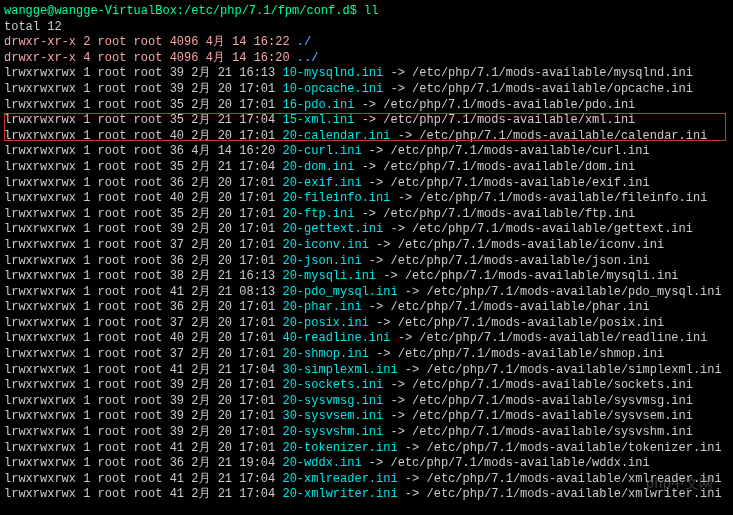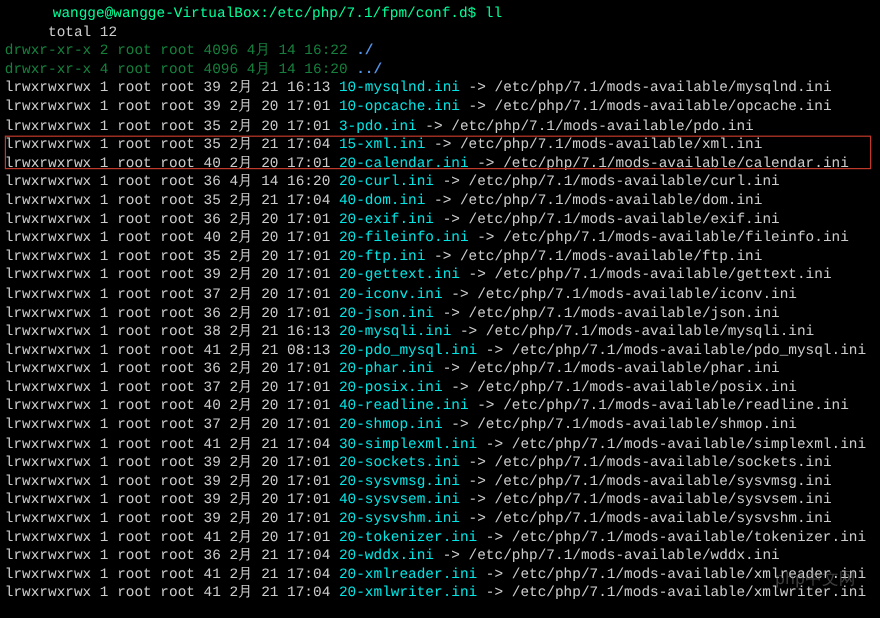--- a/index.html
+++ b/index.html
@@ -8,24 +8,24 @@
       color: #ccc;
       font-family: 'Courier New', monospace;
       font-size: 12px;
       line-height: 1.3;
       padding: 4px;
       width: 733px;
       height: 515px;
       overflow: hidden;
       white-space: nowrap;
     }
-    .prompt-line { color: #00ff99; margin-left: 40px; }
-    .total-line { color: #ccc; margin-left: 36px; }
+    .prompt-line { color: #00ff99; }
+    .total-line { color: #ccc; }
     .row { display: block; }
-    .perm-dir { color: #15803d; }
+    .perm-dir { color: #fca5a5; }
     .perm-link { color: #ccc; }
     .dir-name { color: #5593e8; font-weight: bold; }
     .link-name { color: #00e6e6; font-weight: normal; }
     .arrow { color: #ccc; }
     .target { color: #ccc; }
     .highlight-box {
       border: 1px solid #c0392b;
       position: absolute;
       left: 4px;
       top: 113px;
@@ -47,41 +47,41 @@
 </head>
 <body>
 
 <div class="prompt-line">wangge@wangge-VirtualBox:/etc/php/7.1/fpm/conf.d$ ll</div>
 <div class="total-line">total 12</div>
 <div id="listing">
     <div class="row"><span class="perm-dir">drwxr-xr-x 2 root root 4096 4月  14 16:22 </span><span class="dir-name">./</span></div>
     <div class="row"><span class="perm-dir">drwxr-xr-x 4 root root 4096 4月  14 16:20 </span><span class="dir-name">../</span></div>
     <div class="row"><span class="perm-link">lrwxrwxrwx 1 root root   39 2月  21 16:13 </span><span class="link-name">10-mysqlnd.ini</span><span class="target arrow"> -&gt; /etc/php/7.1/mods-available/mysqlnd.ini</span></div>
     <div class="row"><span class="perm-link">lrwxrwxrwx 1 root root   39 2月  20 17:01 </span><span class="link-name">10-opcache.ini</span><span class="target arrow"> -&gt; /etc/php/7.1/mods-available/opcache.ini</span></div>
-    <div class="row"><span class="perm-link">lrwxrwxrwx 1 root root   35 2月  20 17:01 </span><span class="link-name">3-pdo.ini</span><span class="target arrow"> -&gt; /etc/php/7.1/mods-available/pdo.ini</span></div>
+    <div class="row"><span class="perm-link">lrwxrwxrwx 1 root root   35 2月  20 17:01 </span><span class="link-name">16-pdo.ini</span><span class="target arrow"> -&gt; /etc/php/7.1/mods-available/pdo.ini</span></div>
     <div class="row"><span class="perm-link">lrwxrwxrwx 1 root root   35 2月  21 17:04 </span><span class="link-name">15-xml.ini</span><span class="target arrow"> -&gt; /etc/php/7.1/mods-available/xml.ini</span></div>
     <div class="row"><span class="perm-link">lrwxrwxrwx 1 root root   40 2月  20 17:01 </span><span class="link-name">20-calendar.ini</span><span class="target arrow"> -&gt; /etc/php/7.1/mods-available/calendar.ini</span></div>
     <div class="row"><span class="perm-link">lrwxrwxrwx 1 root root   36 4月  14 16:20 </span><span class="link-name">20-curl.ini</span><span class="target arrow"> -&gt; /etc/php/7.1/mods-available/curl.ini</span></div>
-    <div class="row"><span class="perm-link">lrwxrwxrwx 1 root root   35 2月  21 17:04 </span><span class="link-name">40-dom.ini</span><span class="target arrow"> -&gt; /etc/php/7.1/mods-available/dom.ini</span></div>
+    <div class="row"><span class="perm-link">lrwxrwxrwx 1 root root   35 2月  21 17:04 </span><span class="link-name">20-dom.ini</span><span class="target arrow"> -&gt; /etc/php/7.1/mods-available/dom.ini</span></div>
     <div class="row"><span class="perm-link">lrwxrwxrwx 1 root root   36 2月  20 17:01 </span><span class="link-name">20-exif.ini</span><span class="target arrow"> -&gt; /etc/php/7.1/mods-available/exif.ini</span></div>
     <div class="row"><span class="perm-link">lrwxrwxrwx 1 root root   40 2月  20 17:01 </span><span class="link-name">20-fileinfo.ini</span><span class="target arrow"> -&gt; /etc/php/7.1/mods-available/fileinfo.ini</span></div>
     <div class="row"><span class="perm-link">lrwxrwxrwx 1 root root   35 2月  20 17:01 </span><span class="link-name">20-ftp.ini</span><span class="target arrow"> -&gt; /etc/php/7.1/mods-available/ftp.ini</span></div>
     <div class="row"><span class="perm-link">lrwxrwxrwx 1 root root   39 2月  20 17:01 </span><span class="link-name">20-gettext.ini</span><span class="target arrow"> -&gt; /etc/php/7.1/mods-available/gettext.ini</span></div>
     <div class="row"><span class="perm-link">lrwxrwxrwx 1 root root   37 2月  20 17:01 </span><span class="link-name">20-iconv.ini</span><span class="target arrow"> -&gt; /etc/php/7.1/mods-available/iconv.ini</span></div>
     <div class="row"><span class="perm-link">lrwxrwxrwx 1 root root   36 2月  20 17:01 </span><span class="link-name">20-json.ini</span><span class="target arrow"> -&gt; /etc/php/7.1/mods-available/json.ini</span></div>
     <div class="row"><span class="perm-link">lrwxrwxrwx 1 root root   38 2月  21 16:13 </span><span class="link-name">20-mysqli.ini</span><span class="target arrow"> -&gt; /etc/php/7.1/mods-available/mysqli.ini</span></div>
     <div class="row"><span class="perm-link">lrwxrwxrwx 1 root root   41 2月  21 08:13 </span><span class="link-name">20-pdo_mysql.ini</span><span class="target arrow"> -&gt; /etc/php/7.1/mods-available/pdo_mysql.ini</span></div>
     <div class="row"><span class="perm-link">lrwxrwxrwx 1 root root   36 2月  20 17:01 </span><span class="link-name">20-phar.ini</span><span class="target arrow"> -&gt; /etc/php/7.1/mods-available/phar.ini</span></div>
     <div class="row"><span class="perm-link">lrwxrwxrwx 1 root root   37 2月  20 17:01 </span><span class="link-name">20-posix.ini</span><span class="target arrow"> -&gt; /etc/php/7.1/mods-available/posix.ini</span></div>
     <div class="row"><span class="perm-link">lrwxrwxrwx 1 root root   40 2月  20 17:01 </span><span class="link-name">40-readline.ini</span><span class="target arrow"> -&gt; /etc/php/7.1/mods-available/readline.ini</span></div>
     <div class="row"><span class="perm-link">lrwxrwxrwx 1 root root   37 2月  20 17:01 </span><span class="link-name">20-shmop.ini</span><span class="target arrow"> -&gt; /etc/php/7.1/mods-available/shmop.ini</span></div>
     <div class="row"><span class="perm-link">lrwxrwxrwx 1 root root   41 2月  21 17:04 </span><span class="link-name">30-simplexml.ini</span><span class="target arrow"> -&gt; /etc/php/7.1/mods-available/simplexml.ini</span></div>
     <div class="row"><span class="perm-link">lrwxrwxrwx 1 root root   39 2月  20 17:01 </span><span class="link-name">20-sockets.ini</span><span class="target arrow"> -&gt; /etc/php/7.1/mods-available/sockets.ini</span></div>
     <div class="row"><span class="perm-link">lrwxrwxrwx 1 root root   39 2月  20 17:01 </span><span class="link-name">20-sysvmsg.ini</span><span class="target arrow"> -&gt; /etc/php/7.1/mods-available/sysvmsg.ini</span></div>
-    <div class="row"><span class="perm-link">lrwxrwxrwx 1 root root   39 2月  20 17:01 </span><span class="link-name">40-sysvsem.ini</span><span class="target arrow"> -&gt; /etc/php/7.1/mods-available/sysvsem.ini</span></div>
+    <div class="row"><span class="perm-link">lrwxrwxrwx 1 root root   39 2月  20 17:01 </span><span class="link-name">30-sysvsem.ini</span><span class="target arrow"> -&gt; /etc/php/7.1/mods-available/sysvsem.ini</span></div>
     <div class="row"><span class="perm-link">lrwxrwxrwx 1 root root   39 2月  20 17:01 </span><span class="link-name">20-sysvshm.ini</span><span class="target arrow"> -&gt; /etc/php/7.1/mods-available/sysvshm.ini</span></div>
     <div class="row"><span class="perm-link">lrwxrwxrwx 1 root root   41 2月  20 17:01 </span><span class="link-name">20-tokenizer.ini</span><span class="target arrow"> -&gt; /etc/php/7.1/mods-available/tokenizer.ini</span></div>
-    <div class="row"><span class="perm-link">lrwxrwxrwx 1 root root   36 2月  21 17:04 </span><span class="link-name">20-wddx.ini</span><span class="target arrow"> -&gt; /etc/php/7.1/mods-available/wddx.ini</span></div>
+    <div class="row"><span class="perm-link">lrwxrwxrwx 1 root root   36 2月  21 19:04 </span><span class="link-name">20-wddx.ini</span><span class="target arrow"> -&gt; /etc/php/7.1/mods-available/wddx.ini</span></div>
     <div class="row"><span class="perm-link">lrwxrwxrwx 1 root root   41 2月  21 17:04 </span><span class="link-name">20-xmlreader.ini</span><span class="target arrow"> -&gt; /etc/php/7.1/mods-available/xmlreader.ini</span></div>
     <div class="row"><span class="perm-link">lrwxrwxrwx 1 root root   41 2月  21 17:04 </span><span class="link-name">20-xmlwriter.ini</span><span class="target arrow"> -&gt; /etc/php/7.1/mods-available/xmlwriter.ini</span></div>
   </div>
 <div class="highlight-box"></div>
 <div class="watermark">php中文网</div>
 
 </body></html>

